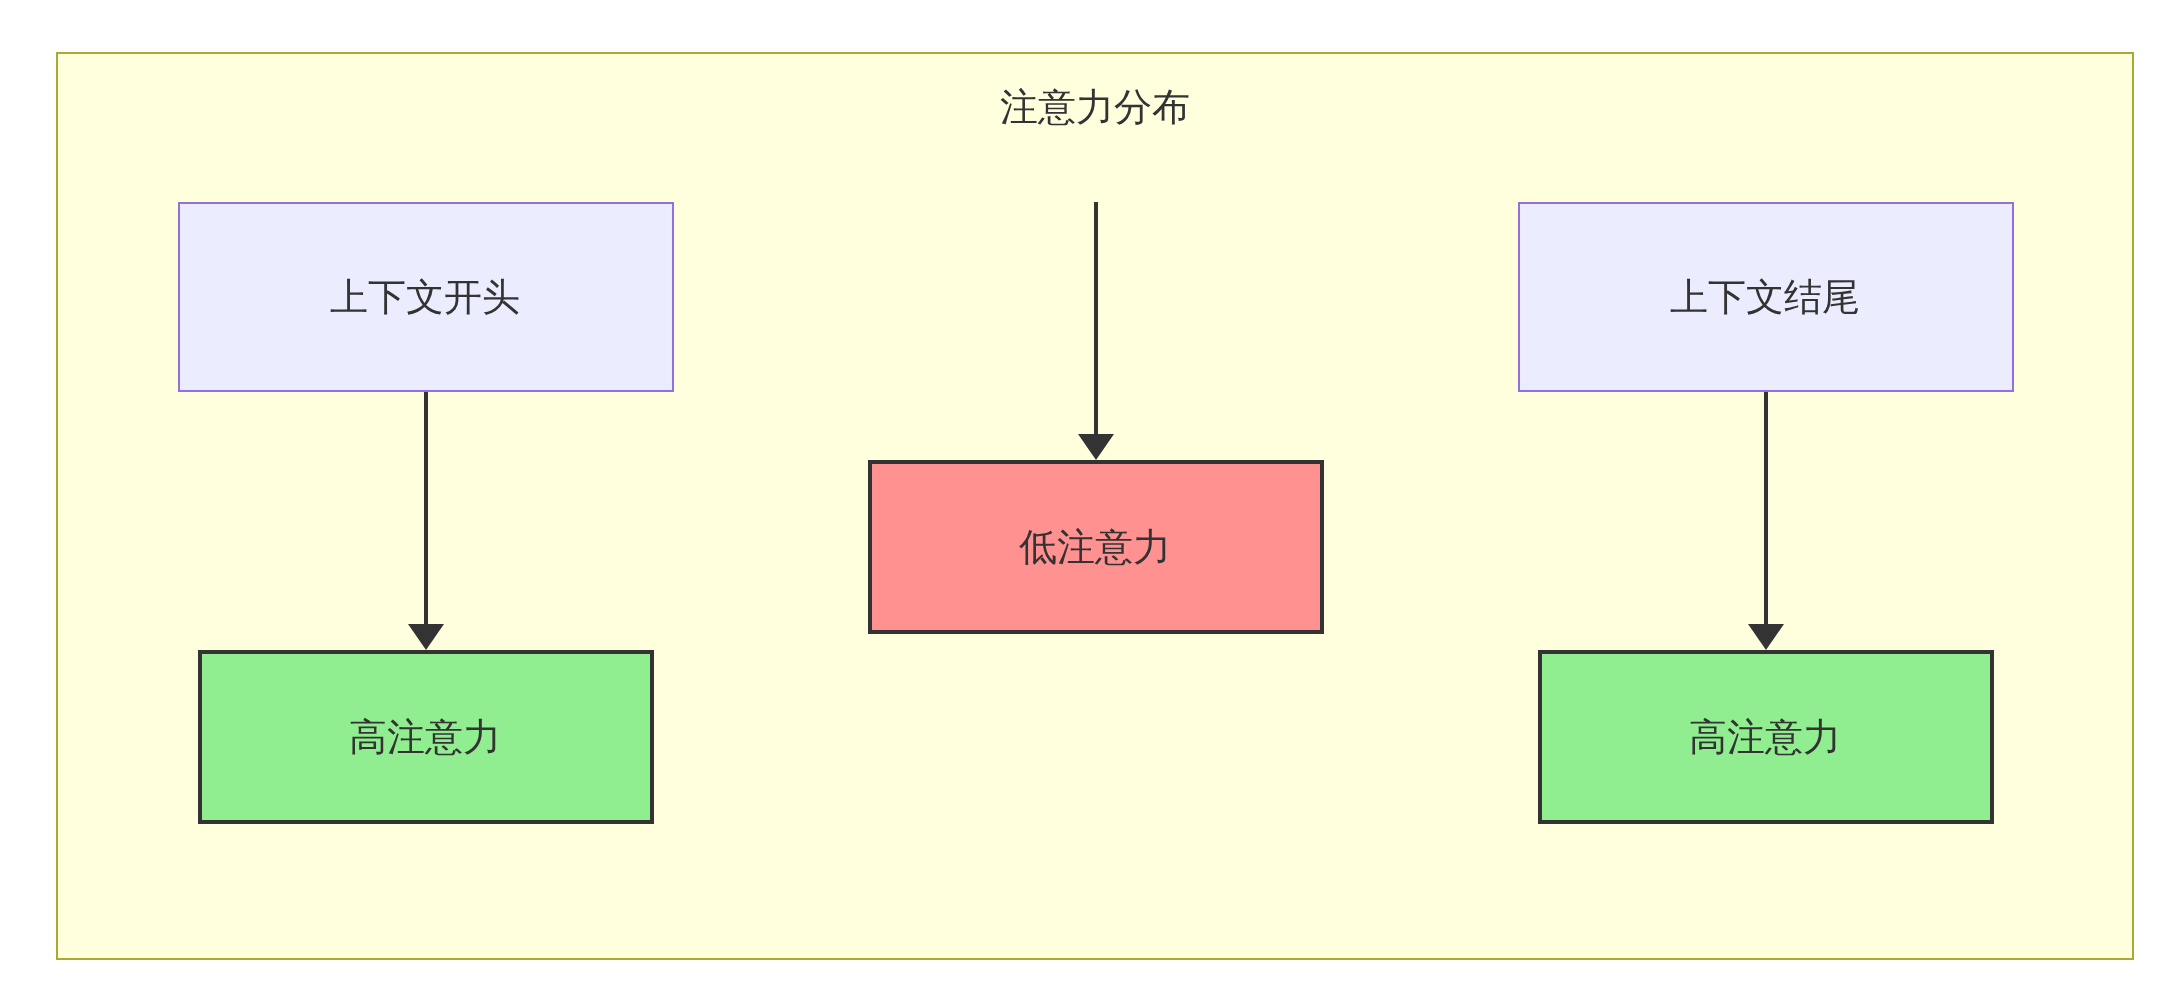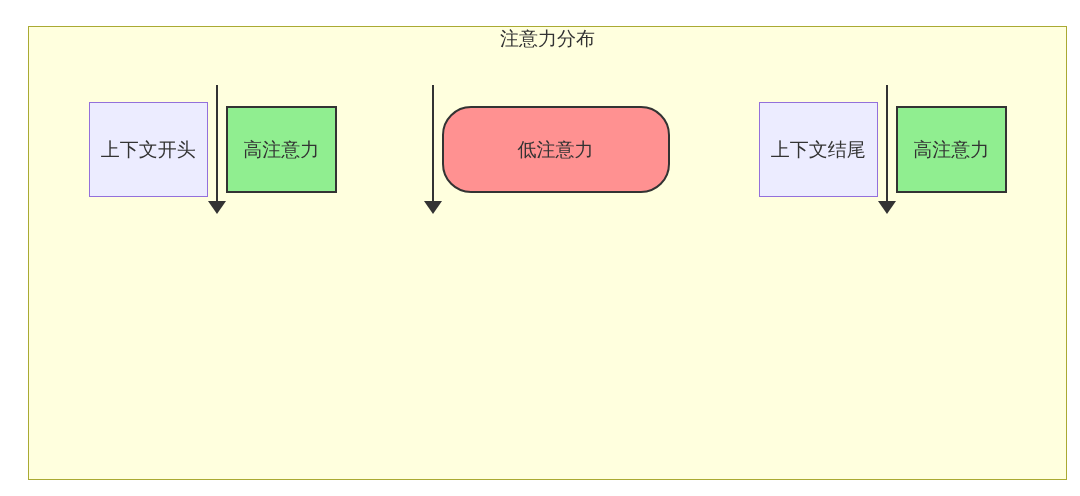--- a/index.html
+++ b/index.html
@@ -12,35 +12,35 @@
   }
   .diagram {
     position: absolute;
     left: 28px; top: 26px;
     width: 1039px; height: 454px;
     background: var(--container-bg, #ffffde);
     border: 1.5px solid var(--container-border, #aaaa33);
   }
   .title {
     text-align: center;
-    padding-top: 0;
+    padding-top: 16px;
     font-size: 19px;
     line-height: 24px;
     color: var(--text, #333333);
   }
   .columns {
     display: flex;
     justify-content: center;
     gap: 87px;
     margin-top: 34px;
   }
   .column {
     width: 248px;
     display: flex;
-    flex-direction: row;
+    flex-direction: column;
     align-items: center;
   }
   .node {
     display: flex;
     align-items: center;
     justify-content: center;
     text-align: center;
     font-size: 19px;
   }
   .source-node {
@@ -63,21 +63,21 @@
     width: 0; height: 0;
     border-left: 9px solid transparent;
     border-right: 9px solid transparent;
     border-top: 13px solid var(--arrow, #333333);
   }
   .target-node {
     width: 228px; height: 87px;
     border: 2.5px solid var(--target-border, #333333);
   }
   .target-node[data-type="high"] { background: var(--high-bg, #90ee90); }
-  .target-node[data-type="low"]  { background: var(--low-bg, #ff9191); border-radius: 29px; }
+  .target-node[data-type="low"]  { background: var(--low-bg, #ff9191); }
 </style>
 </head>
 <body>
 
 <div class="diagram">
   <div class="title">注意力分布</div>
 
   <div class="columns">
 
     <div class="column">

